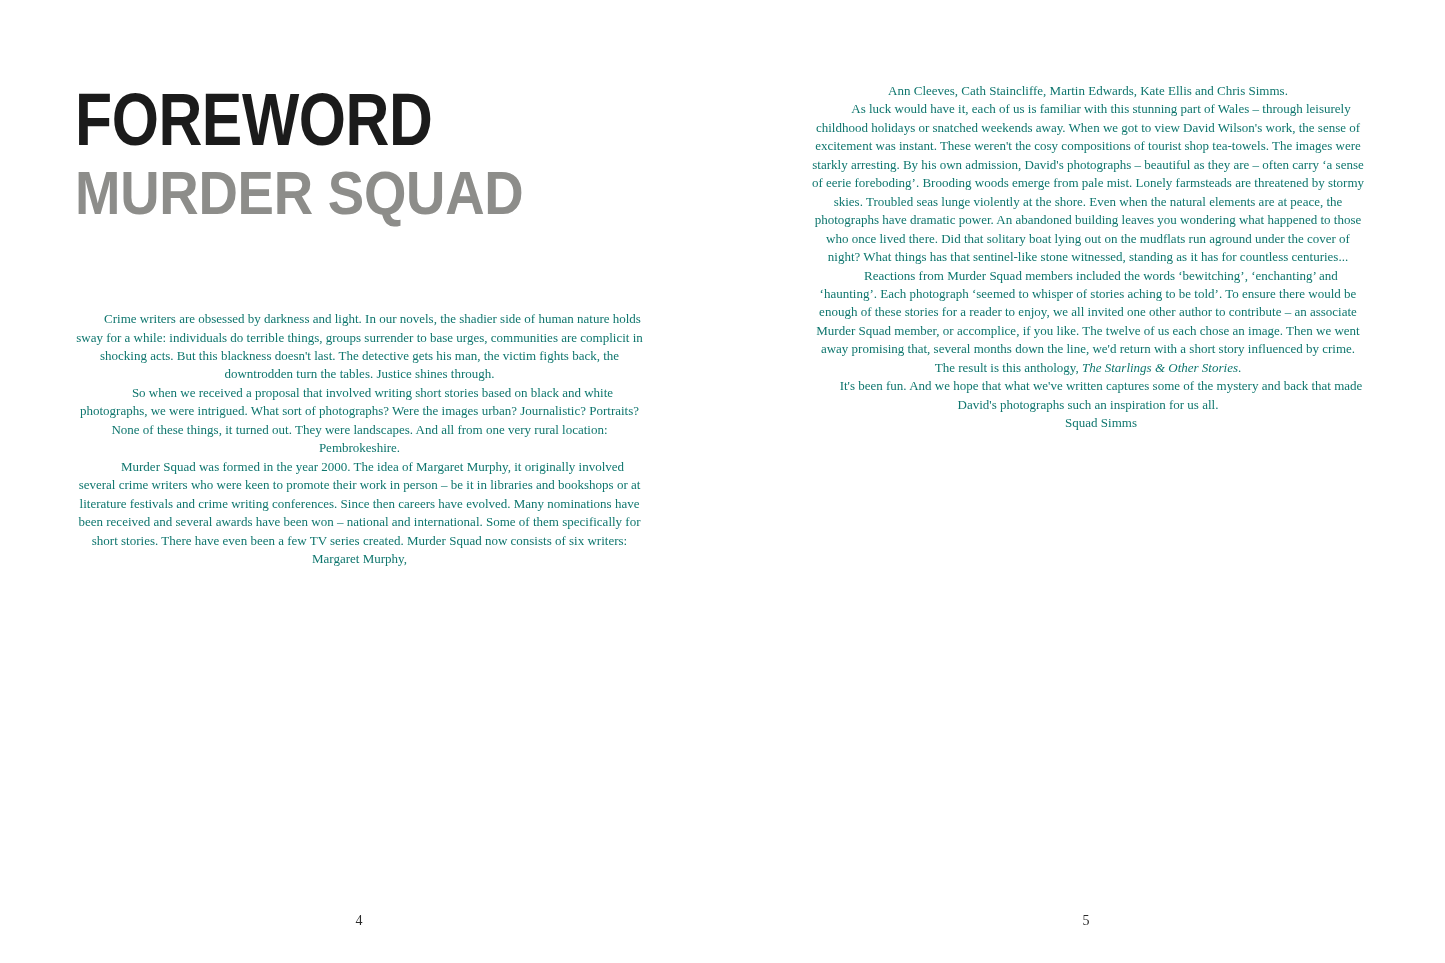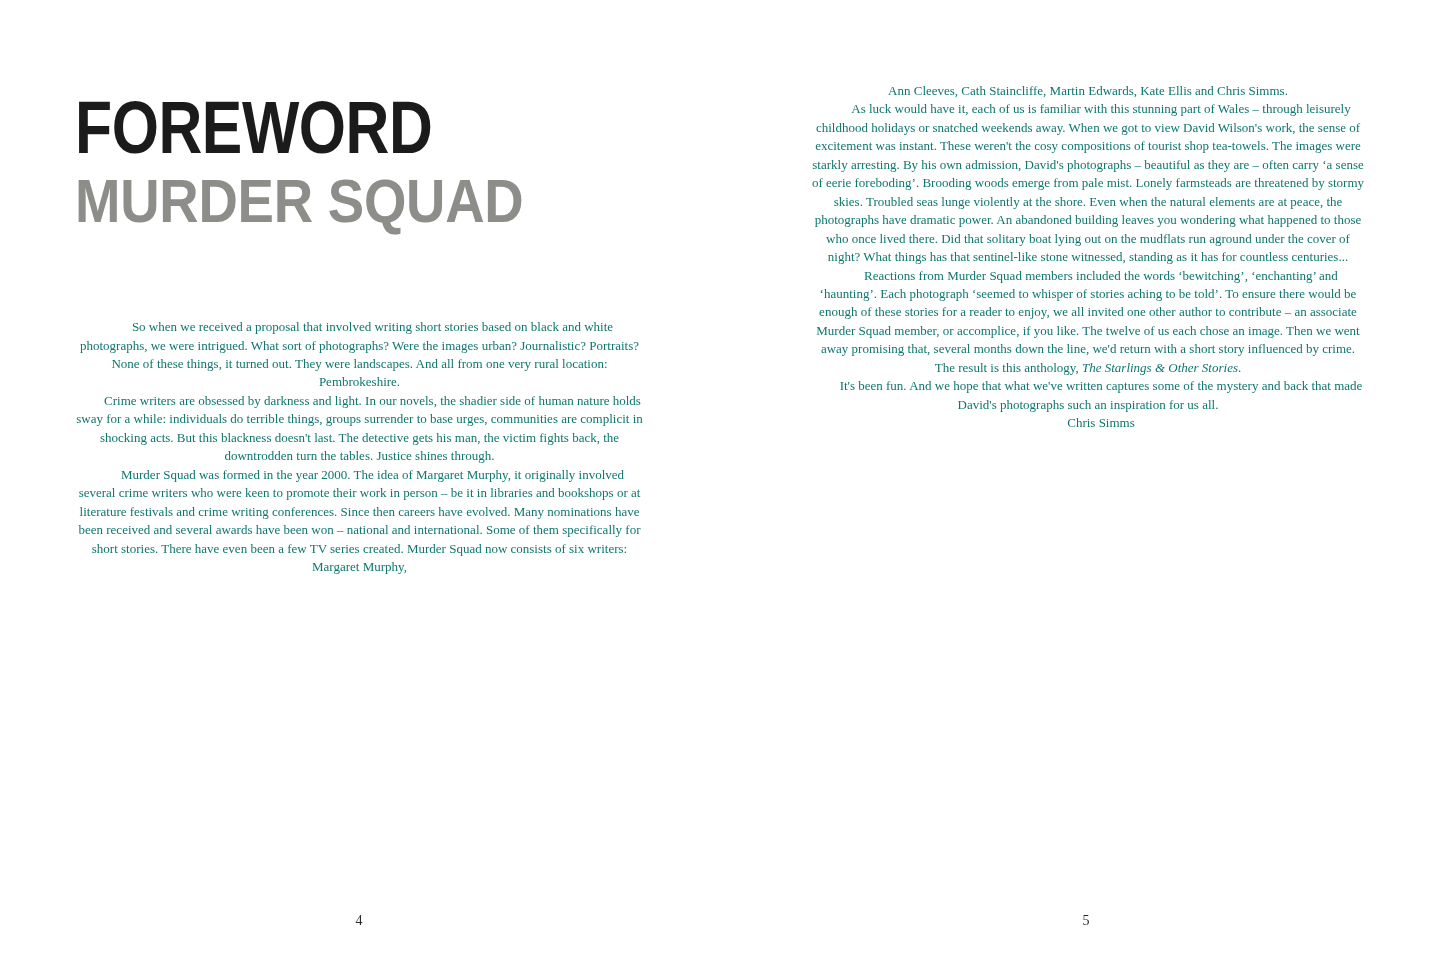--- a/index.html
+++ b/index.html
@@ -20,21 +20,21 @@
     height: 963px;
     display: flex;
   }
   .page {
     position: relative;
     width: 722px;
     height: 963px;
     box-sizing: border-box;
   }
   .page-left {
-    padding: 16px 78px 0 75px;
+    padding: 8px 78px 0 75px;
   }
   .page-right {
     padding: 0 78px 0 88px;
   }
   .title-block {
     padding-top: 78px;
   }
   h1.foreword {
     margin: 0;
     font-family: "Liberation Sans", sans-serif;
@@ -104,33 +104,33 @@
 
 <div class="spread">
 
   <div class="page page-left">
     <div class="title-block">
       <h1 class="foreword">FOREWORD</h1>
       <h2 class="subtitle">MURDER SQUAD</h2>
     </div>
 
     <div class="body-text left-body">
+      <p class="indent">Crime writers are obsessed by darkness and light. In our novels, the shadier side of human nature holds sway for a while: individuals do terrible things, groups surrender to base urges, communities are complicit in shocking acts. But this blackness doesn't last. The detective gets his man, the victim fights back, the downtrodden turn the tables. Justice shines through.</p>
       <p class="indent">So when we received a proposal that involved writing short stories based on black and white photographs, we were intrigued. What sort of photographs? Were the images urban? Journalistic? Portraits? None of these things, it turned out. They were landscapes. And all from one very rural location: Pembrokeshire.</p>
-      <p class="indent">Crime writers are obsessed by darkness and light. In our novels, the shadier side of human nature holds sway for a while: individuals do terrible things, groups surrender to base urges, communities are complicit in shocking acts. But this blackness doesn't last. The detective gets his man, the victim fights back, the downtrodden turn the tables. Justice shines through.</p>
       <p class="indent">Murder Squad was formed in the year 2000. The idea of Margaret Murphy, it originally involved several crime writers who were keen to promote their work in person – be it in libraries and bookshops or at literature festivals and crime writing conferences. Since then careers have evolved. Many nominations have been received and several awards have been won – national and international. Some of them specifically for short stories. There have even been a few TV series created.  Murder Squad now consists of six writers: Margaret Murphy,</p>
     </div>
 
     <div class="folio folio-left">4</div>
   </div>
 
   <div class="page page-right">
     <div class="body-text right-body">
       <p>Ann Cleeves, Cath Staincliffe, Martin Edwards, Kate Ellis and Chris Simms.</p>
       <p class="indent">As luck would have it, each of us is familiar with this stunning part of Wales – through leisurely childhood holidays or snatched weekends away. When we got to view David Wilson's work, the sense of excitement was instant. These weren't the cosy compositions of tourist shop tea-towels. The images were starkly arresting. By his own admission, David's photographs – beautiful as they are – often carry ‘a sense of eerie foreboding’. Brooding woods emerge from pale mist. Lonely farmsteads are threatened by stormy skies. Troubled seas lunge violently at the shore. Even when the natural elements are at peace, the photographs have dramatic power. An abandoned building leaves you wondering what happened to those who once lived there. Did that solitary boat lying out on the mudflats run aground under the cover of night? What things has that sentinel-like stone witnessed, standing as it has for countless centuries...</p>
       <p class="indent"><span>Reactions from Murder Squad members included the words ‘bewitching’, ‘enchanting’ and ‘haunting’. Each photograph ‘seemed to whisper of stories aching to be told’. To ensure there would be enough of these stories for a reader to enjoy, we all invited one other author to contribute – an associate Murder Squad member, or accomplice, if you like. The twelve of us each chose an image. Then we went away promising that, several months down the line, we'd return with a short story influenced by crime. The result is this anthology, </span><em>The Starlings &amp; Other Stories</em><span>.</span></p>
       <p class="indent">It's been fun. And we hope that what we've written captures some of the mystery and back that made David's photographs such an inspiration for us all.</p>
-      <p class="indent">Chris Simms</p>
+      <p class="indent">Squad Simms</p>
     </div>
 
     <div class="folio folio-right">5</div>
   </div>
 
 </div>
 
 </body></html>

